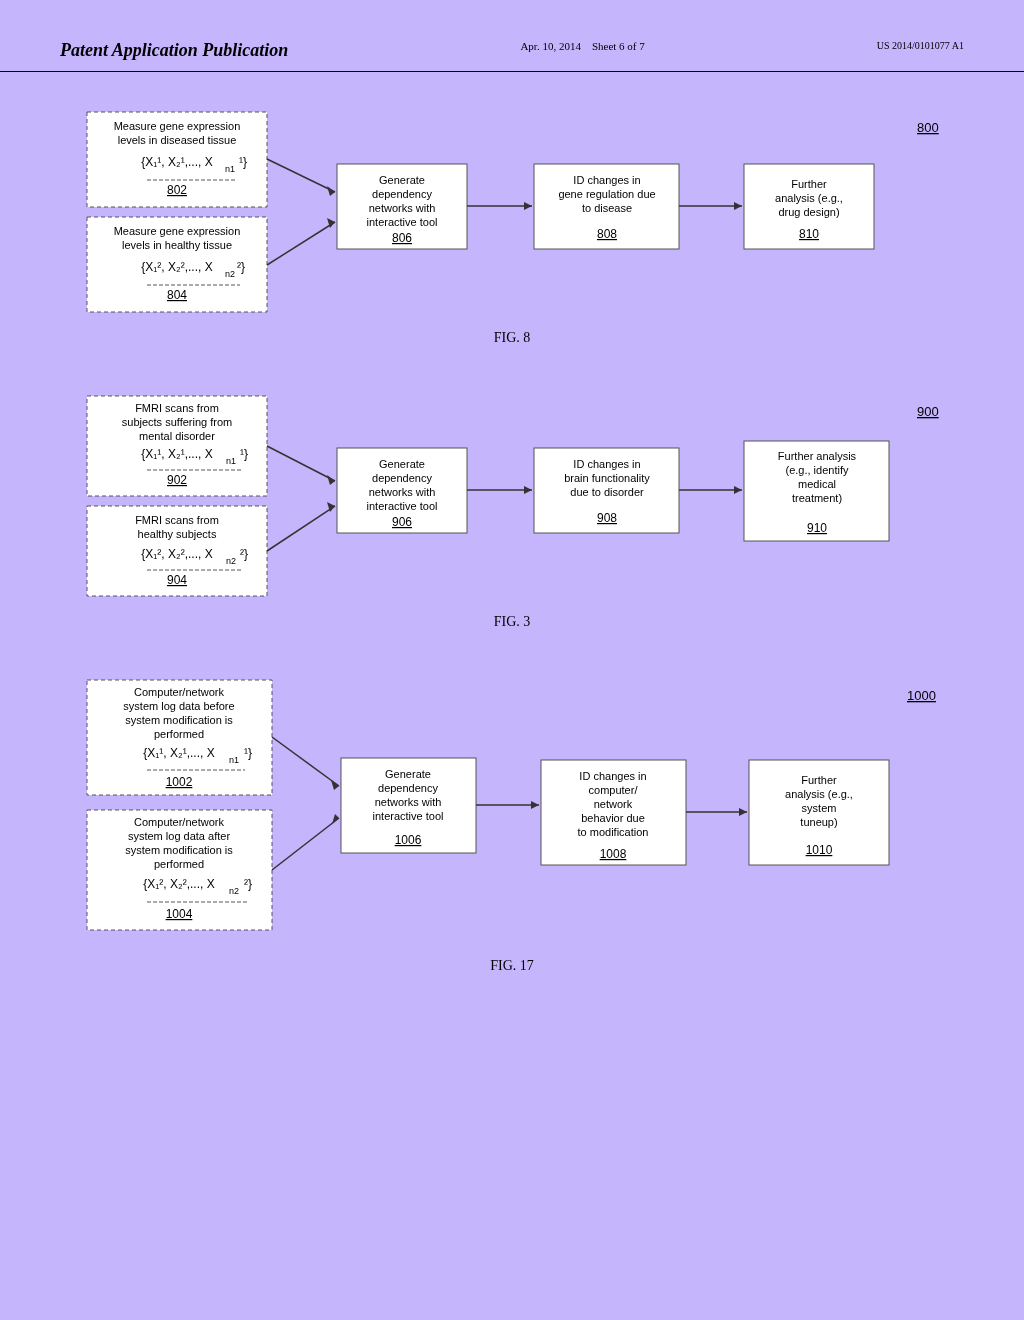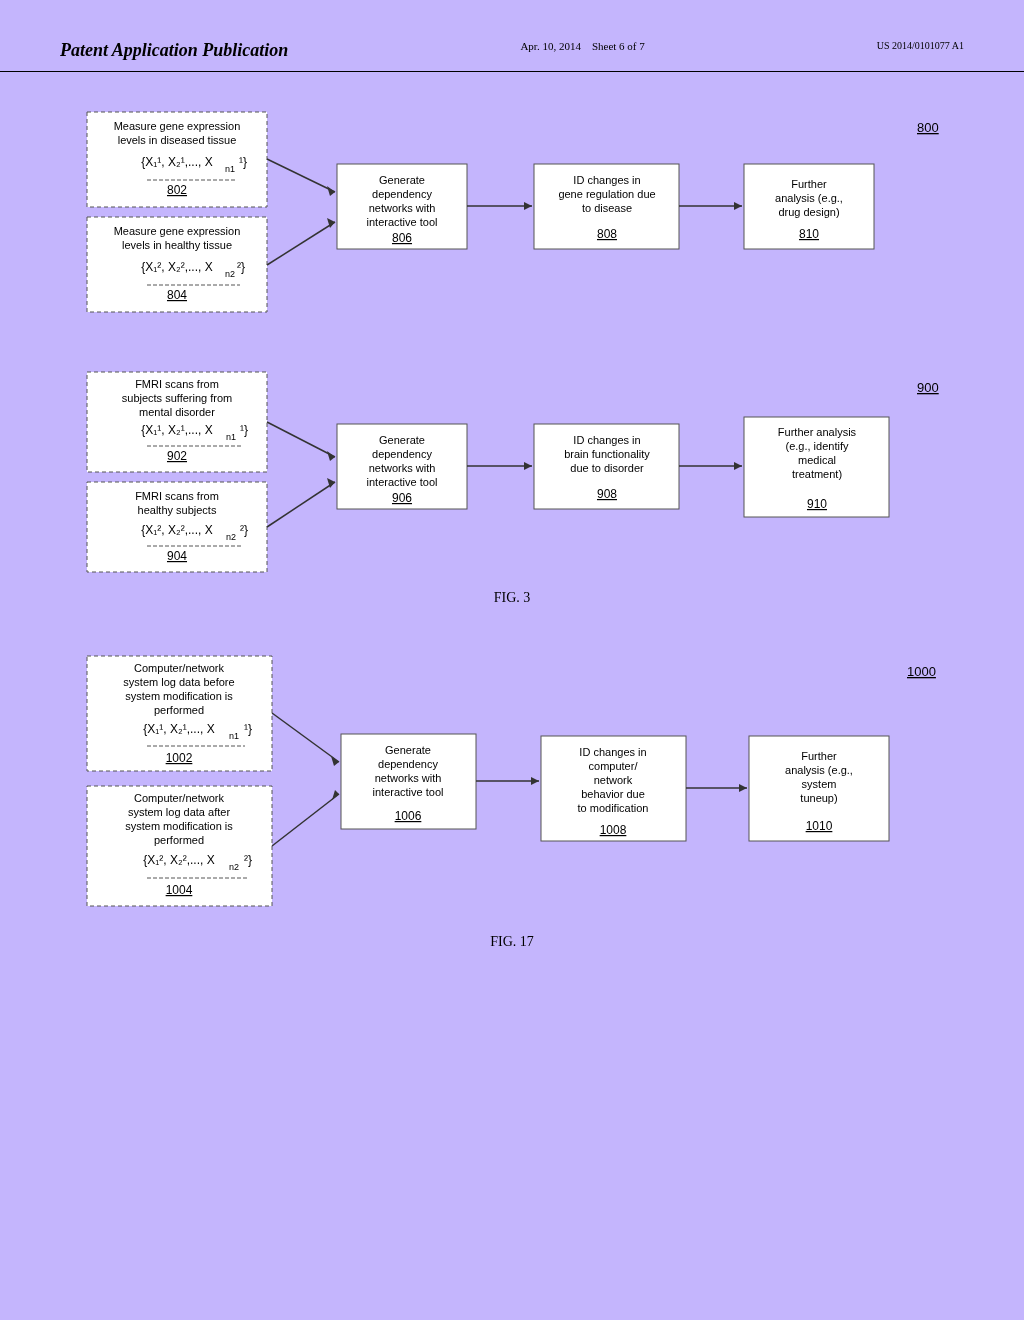--- a/index.html
+++ b/index.html
@@ -128,20 +128,21 @@
 
         <line x1="602" y1="104" x2="665" y2="104" stroke="#333" stroke-width="1.5"></line>
         <polygon points="665,104 657,100 657,108" fill="#333"></polygon>
 
         <rect x="667" y="62" width="130" height="85" fill="white" stroke="#555" stroke-width="1"></rect>
         <text x="732" y="86" font-size="11" font-family="Arial" text-anchor="middle">Further</text>
         <text x="732" y="100" font-size="11" font-family="Arial" text-anchor="middle">analysis (e.g.,</text>
         <text x="732" y="114" font-size="11" font-family="Arial" text-anchor="middle">drug design)</text>
         <text x="732" y="136" font-size="12" font-family="Arial" text-anchor="middle" text-decoration="underline">810</text>
       </svg>
+      <div class="fig-label">FIG. 8</div>
     </div>
 
     <div class="figure-block">
       <svg class="diagram-svg" width="870" height="220" viewBox="0 0 870 220">
 
         <text x="840" y="30" font-size="13" font-family="Arial" text-decoration="underline">900</text>
 
         <rect x="10" y="10" width="180" height="100" fill="white" stroke="#555" stroke-width="1" stroke-dasharray="4,3"></rect>
         <text x="100" y="26" font-size="11" font-family="Arial" text-anchor="middle">FMRI scans from</text>
         <text x="100" y="40" font-size="11" font-family="Arial" text-anchor="middle">subjects suffering from</text>

